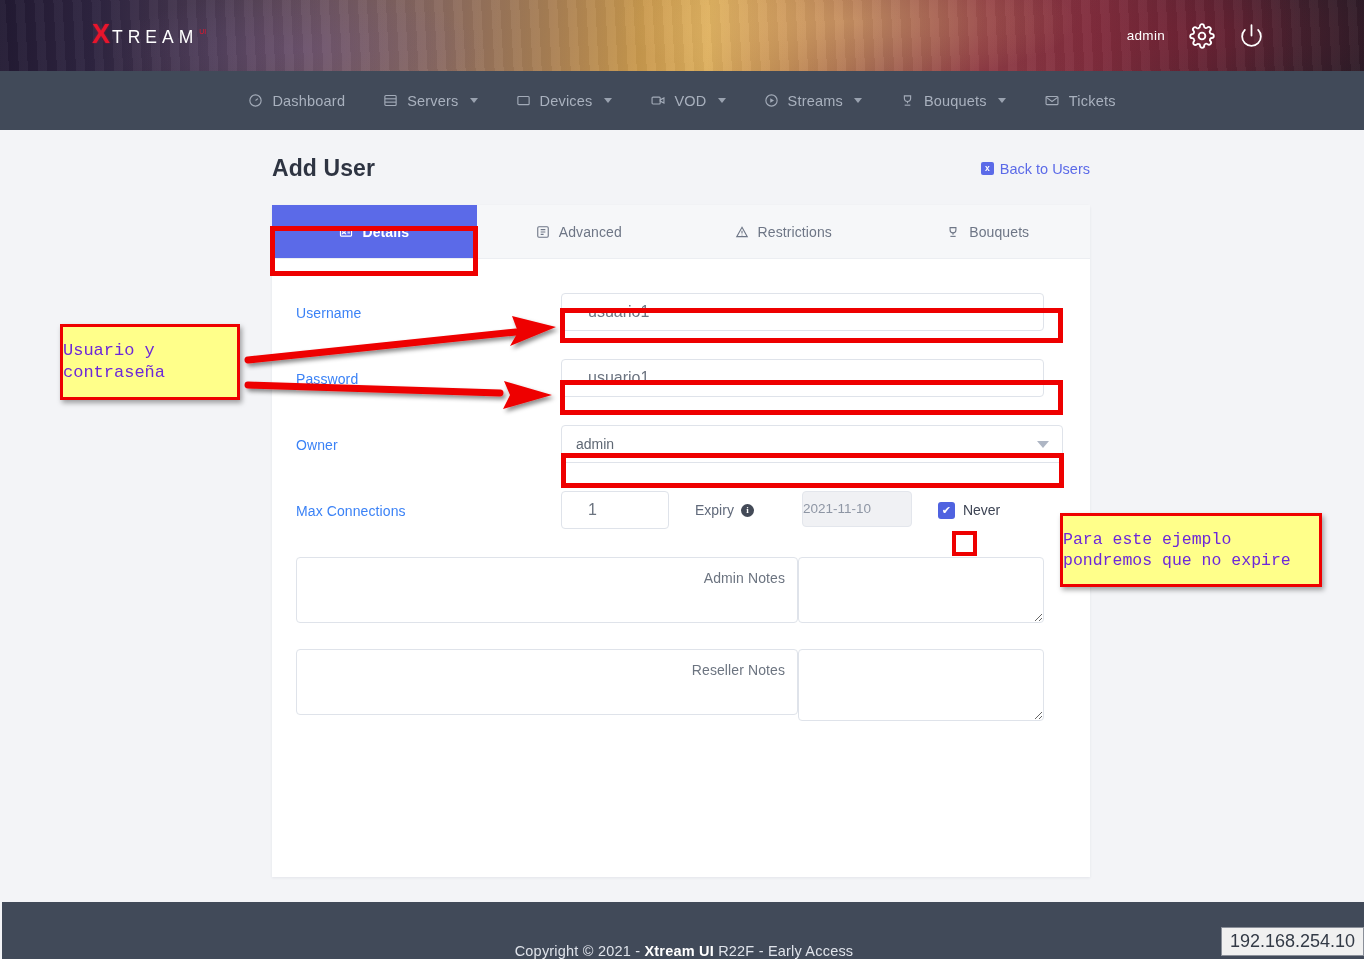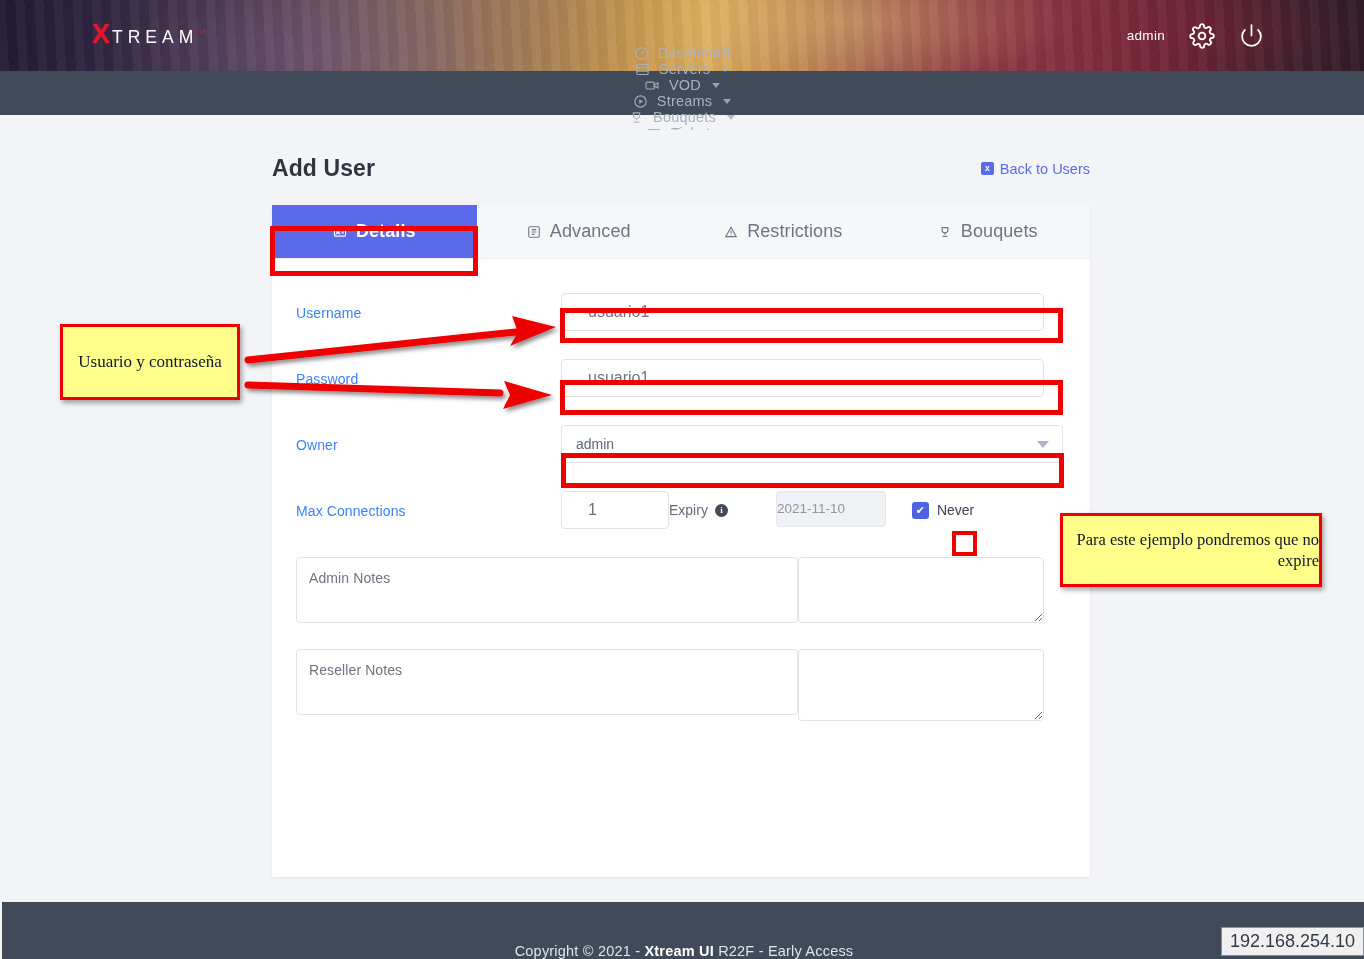--- a/index.html
+++ b/index.html
@@ -59,23 +59,23 @@
   .topbar-right {
     position: absolute; right: 100px; top: 0; height: 71px; z-index: 3;
     display: flex; align-items: center; gap: 24px;
   }
   .admin-name { color: #ffffff; font-size: 13.5px; letter-spacing: .3px; }
   .icon-btn { display:flex; align-items:center; justify-content:center; cursor:pointer; }
   .icon-btn svg { display:block; }
 
   
   .navbar {
-    position: absolute; top: 71px; left: 0; width: 1364px; height: 44px;
+    position: absolute; top: 71px; left: 0; width: 1364px; height: 59px;
     background: #414a59;
-    display: flex; align-items: center; justify-content: center; gap: 0; flex-direction: column;
+    display: flex; align-items: center; justify-content: center; gap: 0;
   }
   .nav-item {
     display: flex; align-items: center; gap: 9px;
     padding: 0 19px; height: 59px; cursor: pointer;
     color: #a9b1be; font-size: 14.5px; letter-spacing: .2px;
     position: relative; white-space: nowrap;
   }
   .nav-item.active { color: #ffffff; font-weight: 600; }
   .nav-item .caret {
     width: 0; height: 0; border-left: 4.5px solid transparent;
@@ -108,21 +108,21 @@
     background: #ffffff;
     border-radius: 3px 3px 0 0;
     box-shadow: 0 1px 3px rgba(30,40,70,0.07);
   }
   .tabs {
     display: flex; height: 54px; background: #f6f7f9;
     border-bottom: 1px solid #eceef2;
   }
   .tab {
     flex: 1; display: flex; align-items: center; justify-content: center; gap: 9px;
-    font-size: 18px; color: #6e7686; cursor: pointer; letter-spacing: .1px;
+    font-size: 14px; color: #6e7686; cursor: pointer; letter-spacing: .1px;
   }
   .tab.active { background: #5b6ae8; color: #ffffff; font-weight: 600; }
   .tab .tico { display: flex; align-items: center; }
 
   .form { padding: 34px 46px 0 24px; }
   .row { display: flex; align-items: flex-start; margin-bottom: 26px; }
   .flabel {
     width: 265px; padding-left: 0; flex-shrink: 0;
     font-size: 14px; color: #3b82f6; line-height: 40px; letter-spacing: .1px;
   }
@@ -137,41 +137,41 @@
   .sel {
     height: 38px; width: 502px; border: 1px solid #dfe3ea; border-radius: 4px;
     background: #fff; padding: 0 14px; font-size: 14px; color: #5f6874; line-height: 36px;
   }
   .sel-arrow {
     position: absolute; right: 14px; top: 16px; width: 0; height: 0;
     border-left: 6px solid transparent; border-right: 6px solid transparent;
     border-top: 7px solid #aeb6c4;
   }
   .inp-small { width: 108px; text-align: left; }
-  .expiry-label { font-size: 14px; color: #616a7b; line-height: 38px; display:flex; align-items:center; gap: 7px; }
+  .expiry-label { font-size: 14px; color: #616a7b; line-height: 38px; margin-left: 26px; display:flex; align-items:center; gap: 7px; }
   .info-dot {
     width: 13px; height: 13px; border-radius: 50%; background: #434a57; color: #fff;
     font-size: 9px; line-height: 13px; text-align: center; font-weight: 700; font-family: "Liberation Serif", serif;
   }
   .date-field {
     width: 110px; height: 36px; margin-left: 48px; border: 1px solid #e3e6ec;
     background: #f0f1f4; border-radius: 4px; color: #8e96a4; font-size: 13.5px;
     line-height: 34px; 
   }
   .never-wrap { display: flex; align-items: center; gap: 8px; margin-left: 26px; height: 38px; }
   .chk {
     width: 17px; height: 17px; background: #4f62e0; border-radius: 3px;
     display: flex; align-items: center; justify-content: center;
     color: #fff; font-size: 11px; line-height: 1; cursor: pointer;
   }
   .never-txt { font-size: 14px; color: #3d4454; }
   .ta {
     width: 502px; height: 66px; border: 1px solid #dfe3ea; border-radius: 4px;
     background: #fff; resize: vertical; padding: 8px 12px;
-    font-family: "Liberation Sans", sans-serif; font-size: 14px; color: #6c7480; outline: none;
+    font-family: "Liberation Sans", sans-serif; font-size: 14px; color: #6c7480; outline: none; text-align: right;
   }
   .ta-big { height: 72px; }
   .next-row { display: flex; justify-content: flex-end; padding: 6px 46px 0 0; }
   .btn-next {
     background: #96a0ad; color: #ffffff; border: none; border-radius: 4px;
     font-size: 14px; padding: 10px 22px; cursor: pointer;
     font-family: "Liberation Sans", sans-serif;
   }
 
   
@@ -185,22 +185,22 @@
     position: absolute; right: 0px; bottom: 3px;
     background: #f0f0f0; border: 1px solid #8a8f99;
     font-size: 18px; color: #333a46; padding: 3px 8px;
     font-family: "Liberation Sans", sans-serif;
   }
 
   
   .ann { position: absolute; z-index: 40; pointer-events: none; }
   .ann-box {
     background: #ffff8a; border: 3px solid #ee0000;
-    color: #0f172a; text-align: right;
-    font-family: Liberation Serif, serif;
+    color: #6d28d9; text-align: left;
+    font-family: Liberation Mono, monospace;
     box-shadow: 2px 3px 5px rgba(0,0,0,.35);
   }
   .ann-note-left {
     left: 60px; top: 324px; width: 180px; height: 76px;
     display: flex; align-items: center; justify-content: center;
     font-size: 17px; line-height: 1.28;
   }
   .ann-note-right {
     left: 1060px; top: 513px; width: 262px; height: 74px;
     display: flex; align-items: center; justify-content: center;
@@ -260,20 +260,29 @@
             <rect x="3" y="4" width="18" height="16" rx="1.5"></rect>
             <line x1="3" y1="9.3" x2="21" y2="9.3"></line>
             <line x1="3" y1="14.6" x2="21" y2="14.6"></line>
           </svg>
       </span>
       <span>Servers</span>
       <span class="caret"></span>
     </div>
 
 
+    <div class="nav-item">
+      <span class="nico">
+        <svg width="15" height="15" viewBox="0 0 24 24" fill="none" stroke="currentColor" stroke-width="1.8">
+            <rect x="3" y="5.5" width="18" height="13" rx="1.5"></rect>
+          </svg>
+      </span>
+      <span>Devices</span>
+      <span class="caret"></span>
+    </div>
 
     <div class="nav-item">
       <span class="nico">
         <svg width="16" height="15" viewBox="0 0 24 24" fill="none" stroke="currentColor" stroke-width="1.8">
             <rect x="2.5" y="6.5" width="13" height="11" rx="1.5"></rect>
             <path d="M15.5 11l6-3v8l-6-3z"></path>
           </svg>
       </span>
       <span>VOD</span>
       <span class="caret"></span>

